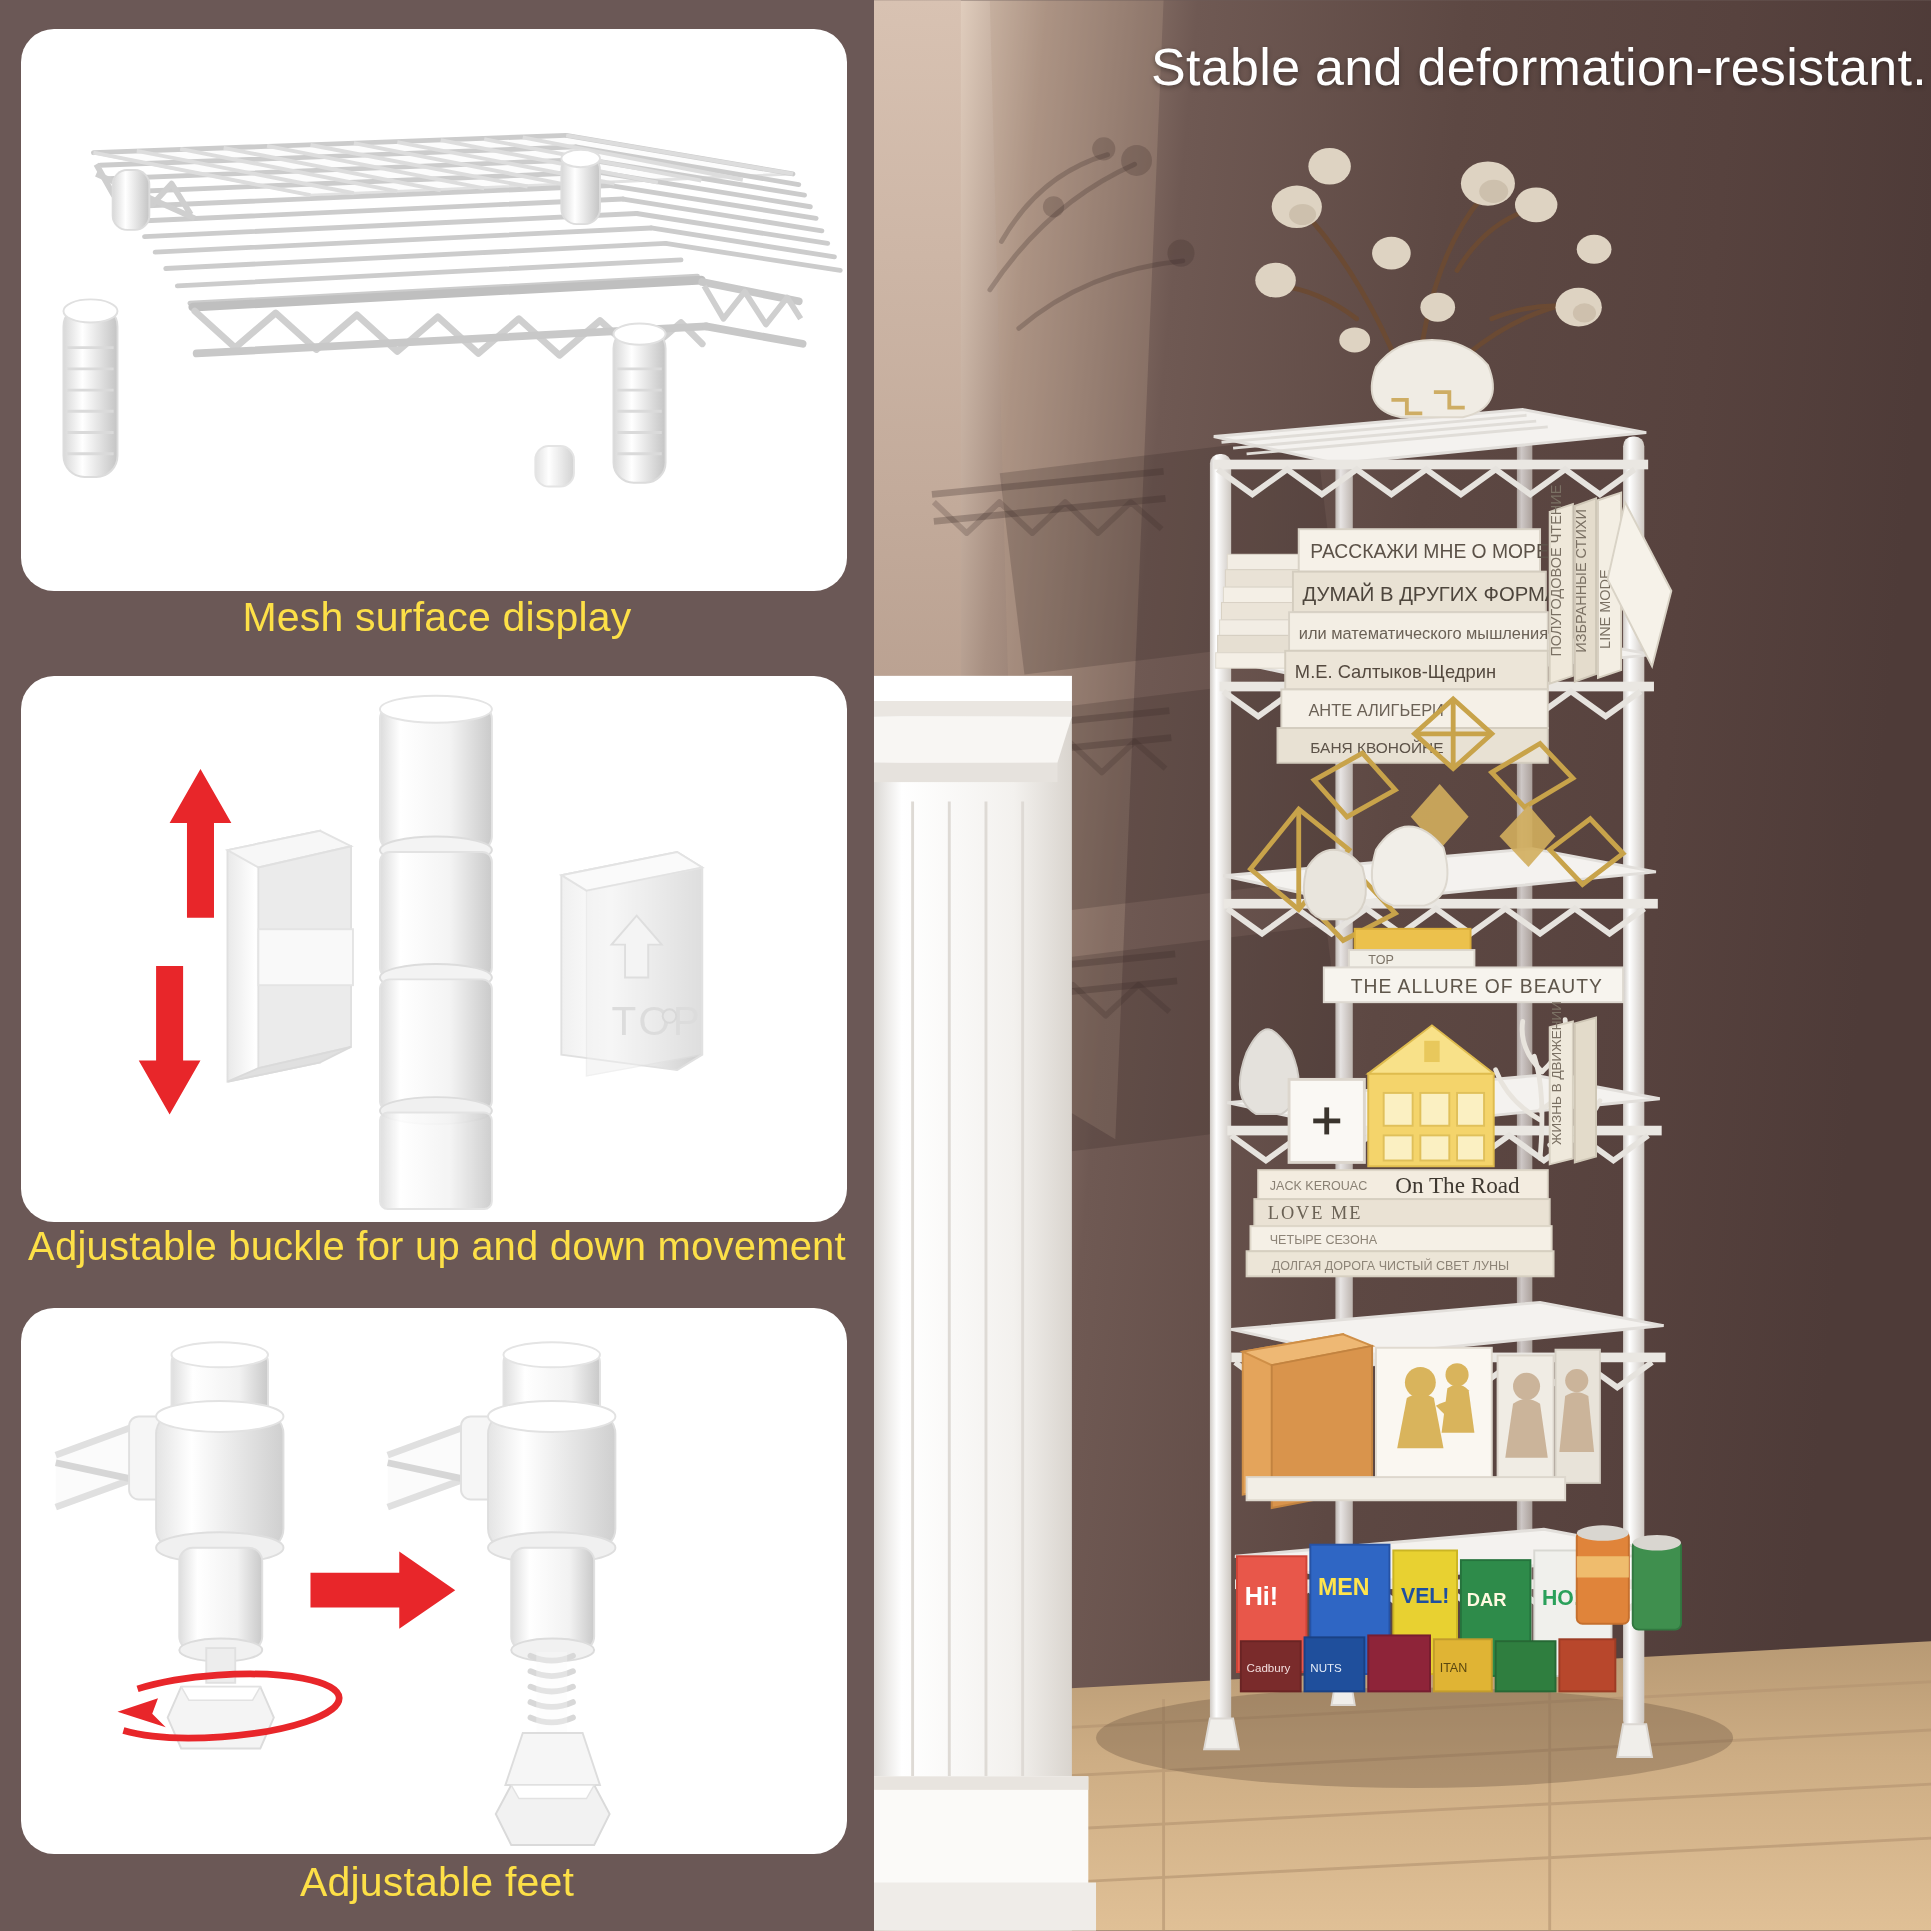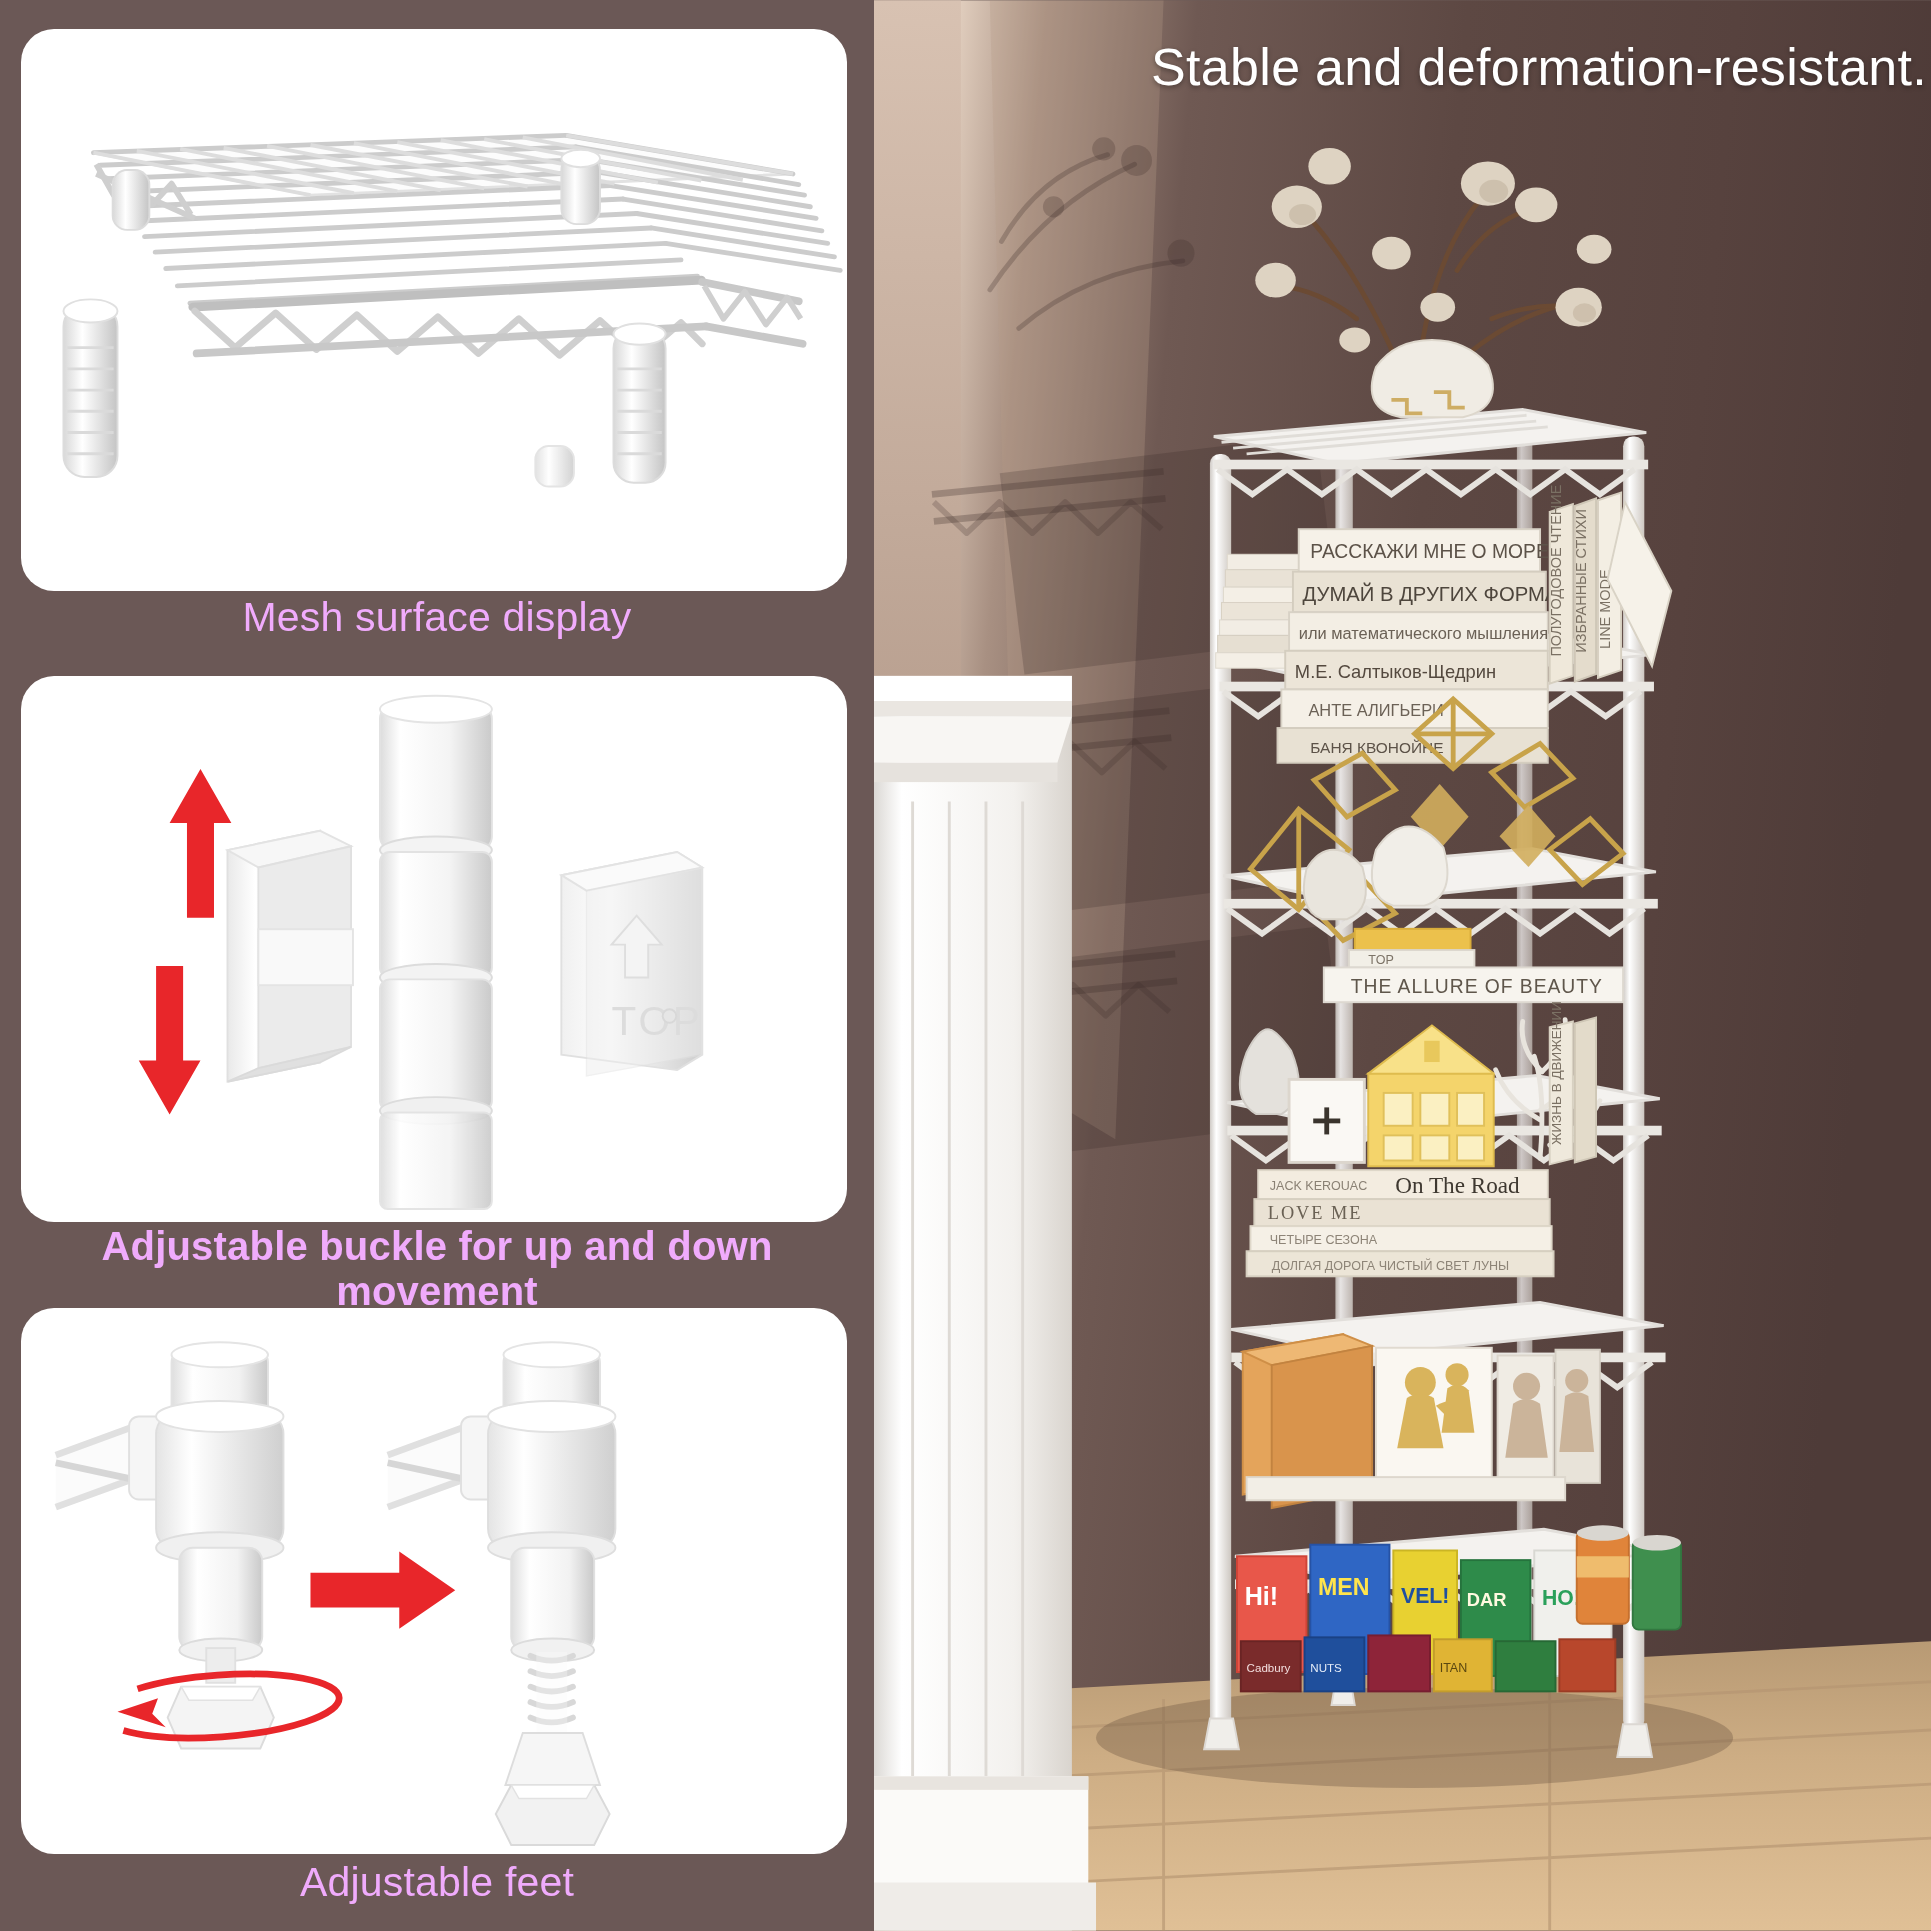--- a/index.html
+++ b/index.html
@@ -40,26 +40,26 @@
   }
   #panel-mesh   { top: 29px;   width: 826px; height: 562px; }
   #panel-buckle { top: 676px;  width: 826px; height: 546px; }
   #panel-feet   { top: 1308px; width: 826px; height: 546px; }
 
   .caption {
     position: absolute;
     left: 0;
     width: 874px;
     text-align: center;
-    color: #f0abfc;
+    color: #fde047;
     font-size: 41px;
     letter-spacing: 0.2px;
   }
   #cap-mesh   { top: 594px; }
-  #cap-buckle { top: 1224px; font-size: 40px; font-weight: bold; }
+  #cap-buckle { top: 1224px; font-size: 40px; }
   #cap-feet   { top: 1859px; }
 
   
   .mesh-wrap { position: absolute; inset: 0; }
   .mesh-svg { position: absolute; left: 0; top: 0; }
 
   
   .buckle-svg { position: absolute; left: 0; top: 0; }
 
   

